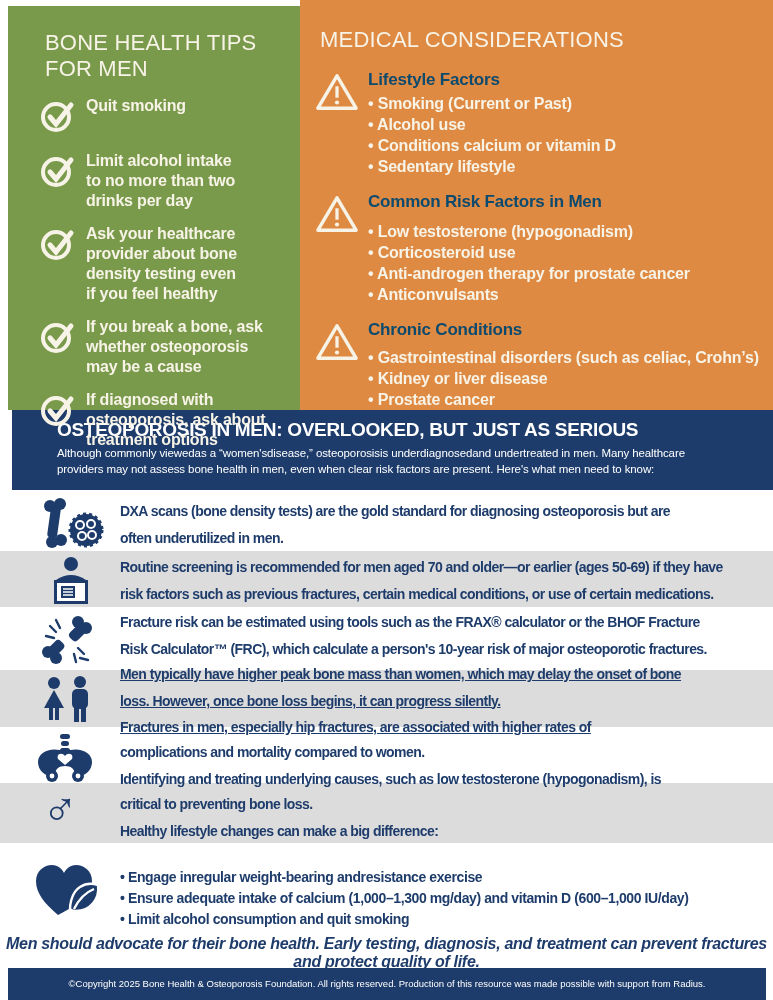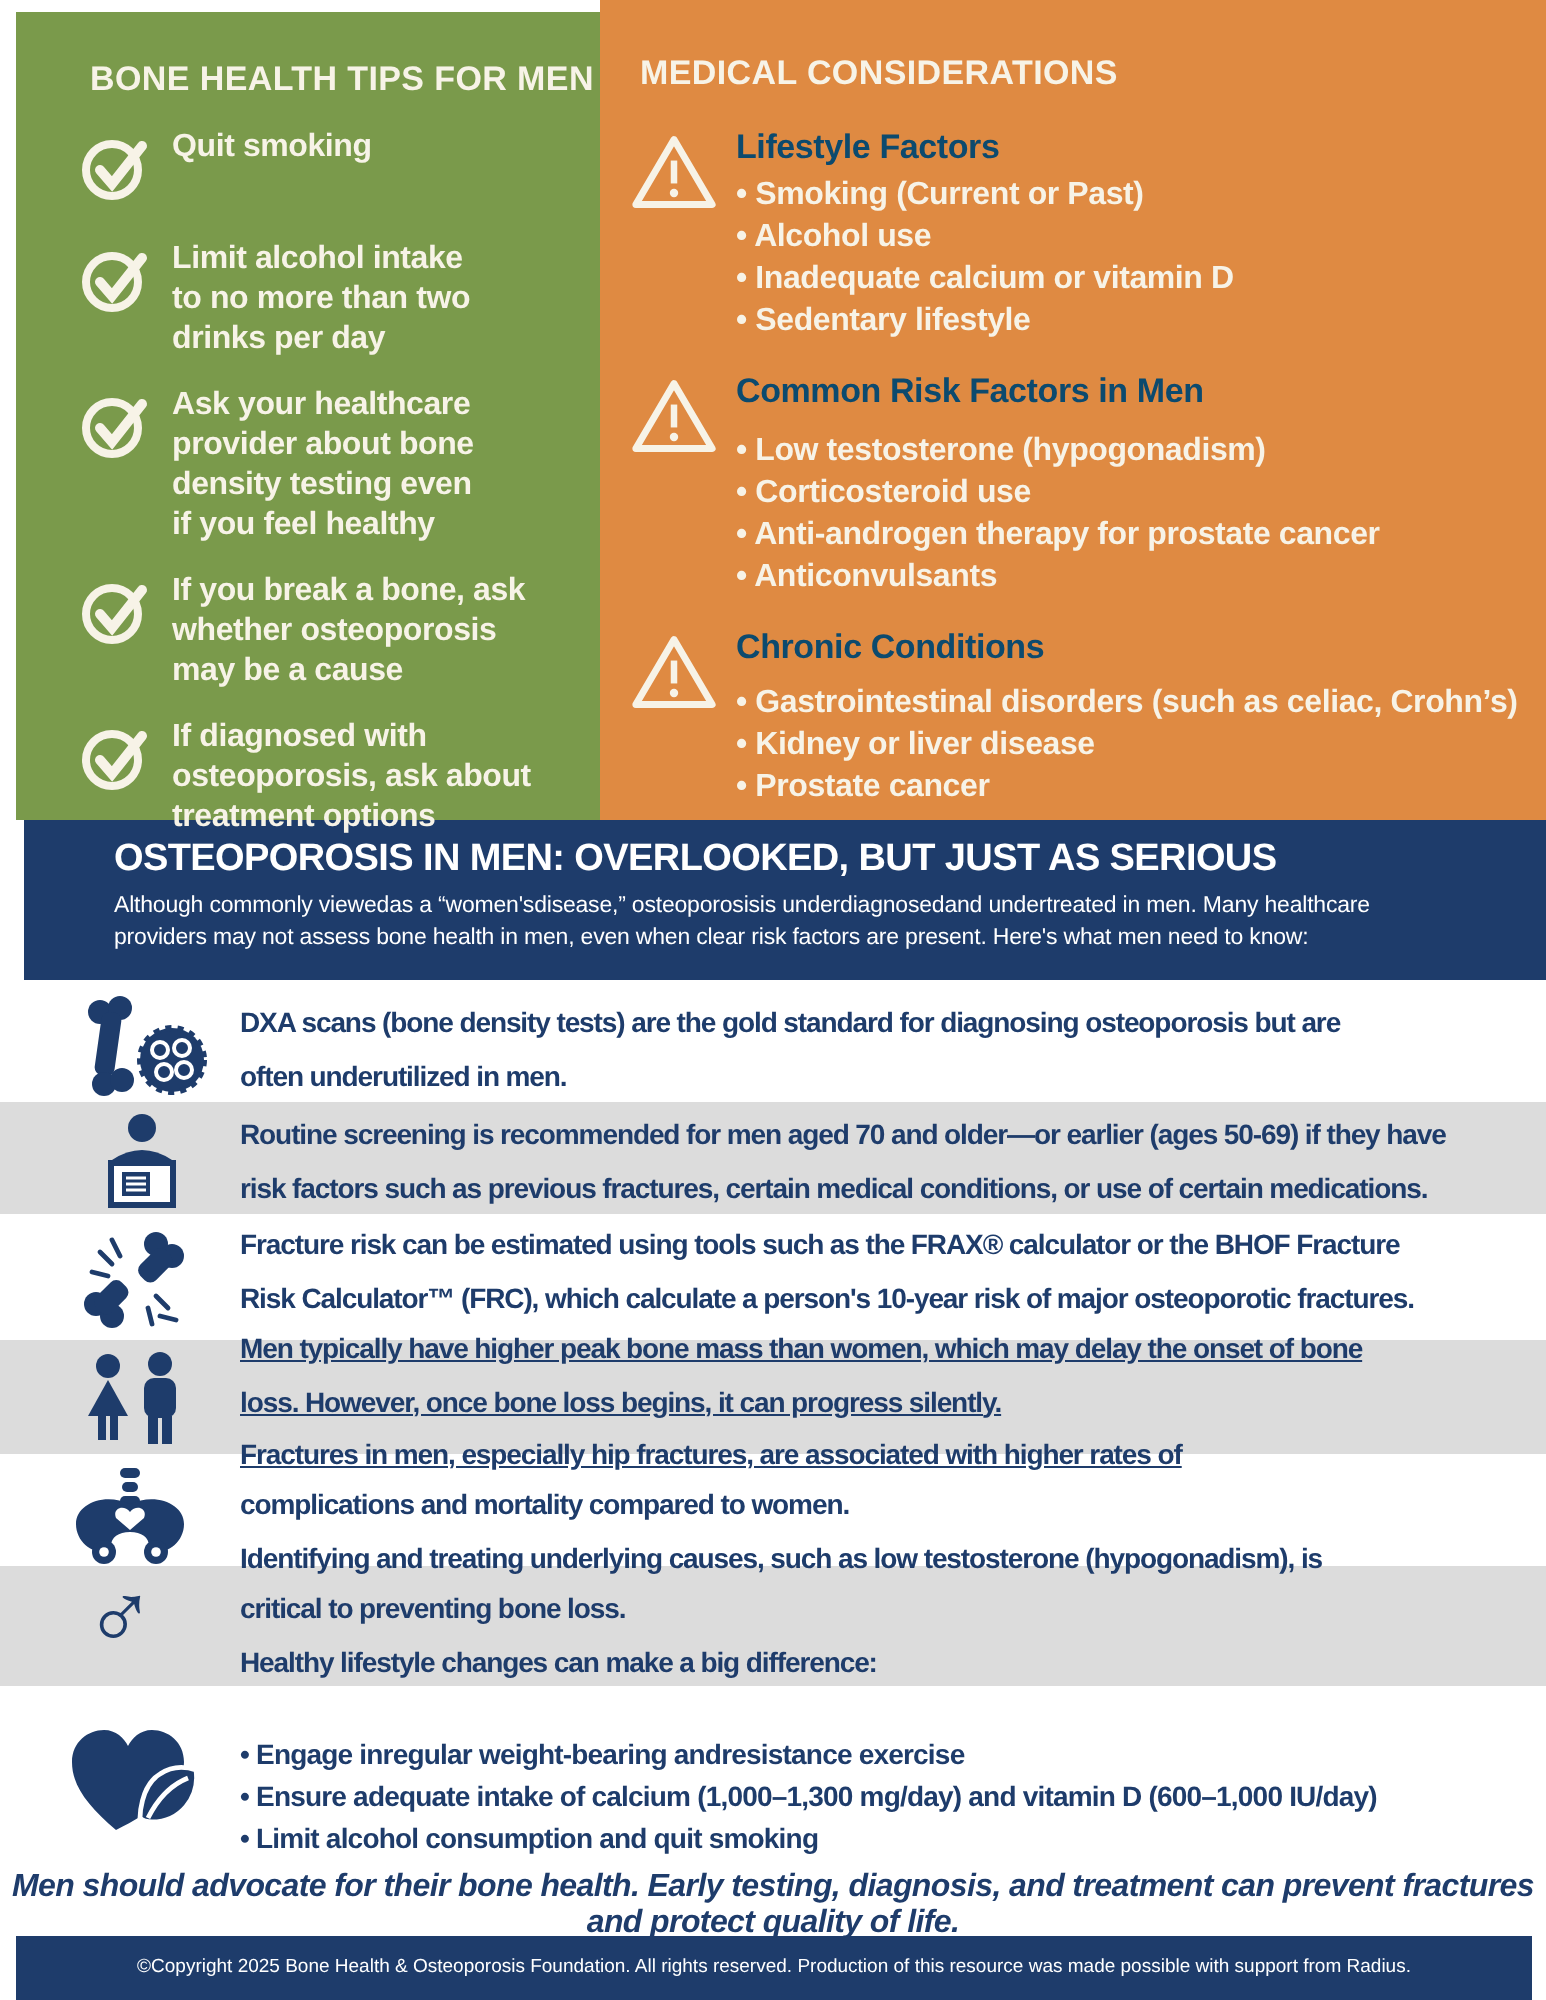--- a/index.html
+++ b/index.html
@@ -3,21 +3,21 @@
 <meta charset="utf-8">
 <style>
   html,body{margin:0;padding:0;background:#ffffff;}
   .page{position:relative;width:773px;height:1000px;background:#ffffff;overflow:hidden;
         font-family:"Liberation Sans",sans-serif;}
   .pre{white-space:pre-line;}
 
   
   .green-panel{position:absolute;left:8px;top:6px;width:292px;height:404px;background:#7a9a4b;z-index:3;}
   .orange-panel{position:absolute;left:300px;top:0;width:473px;height:410px;background:#df8a42;z-index:1;}
-  .panel-title{font-weight:bold;color:#f7f3e7;font-size:17px;letter-spacing:.2px;}
+  .panel-title{font-weight:normal;color:#f7f3e7;font-size:22px;letter-spacing:.2px;}
   .green-panel .panel-title{margin:24px 0 14px 37px;}
   .orange-panel .panel-title{margin:27px 2px 16px 20px;}
 
   .tip{display:flex;align-items:flex-start;margin:0 14px 13px 32px;}
   .tip .check{flex:0 0 36px;margin-right:10px;margin-top:2px;}
   .tip .tip-text{color:#f7f3e7;font-size:16px;font-weight:bold;line-height:20px;letter-spacing:-.2px;}
 
   .med-section{display:flex;align-items:flex-start;margin:0 10px 14px 14px;}
   .med-section .warn{flex:0 0 46px;margin-right:8px;margin-top:2px;}
   .med-title{color:#0c4a6e;font-size:17px;font-weight:bold;line-height:22px;margin-bottom:2px;letter-spacing:-.2px;}
@@ -130,21 +130,21 @@
             <path d="M24 5 L44 39 L4 39 Z" fill="none" stroke="#f7f3e7" stroke-width="3.6" stroke-linejoin="round"></path>
             <rect x="22.3" y="16" width="3.4" height="12" fill="#f7f3e7"></rect>
             <circle cx="24" cy="33" r="2.2" fill="#f7f3e7"></circle>
           </svg>
       </span>
       <div>
         <div class="med-title">Lifestyle Factors</div>
         <ul class="med-list">
           <li>Smoking (Current or Past)</li>
           <li>Alcohol use</li>
-          <li>Inadequate calcium or vitamin D</li>
+          <li>Conditions calcium or vitamin D</li>
           <li>Sedentary lifestyle</li>
         </ul>
       </div>
     </div>
 
     <div class="med-section">
       <span class="warn">
         <svg width="46" height="42" viewBox="0 0 48 44">
             <path d="M24 5 L44 39 L4 39 Z" fill="none" stroke="#f7f3e7" stroke-width="3.6" stroke-linejoin="round"></path>
             <rect x="22.3" y="16" width="3.4" height="12" fill="#f7f3e7"></rect>

